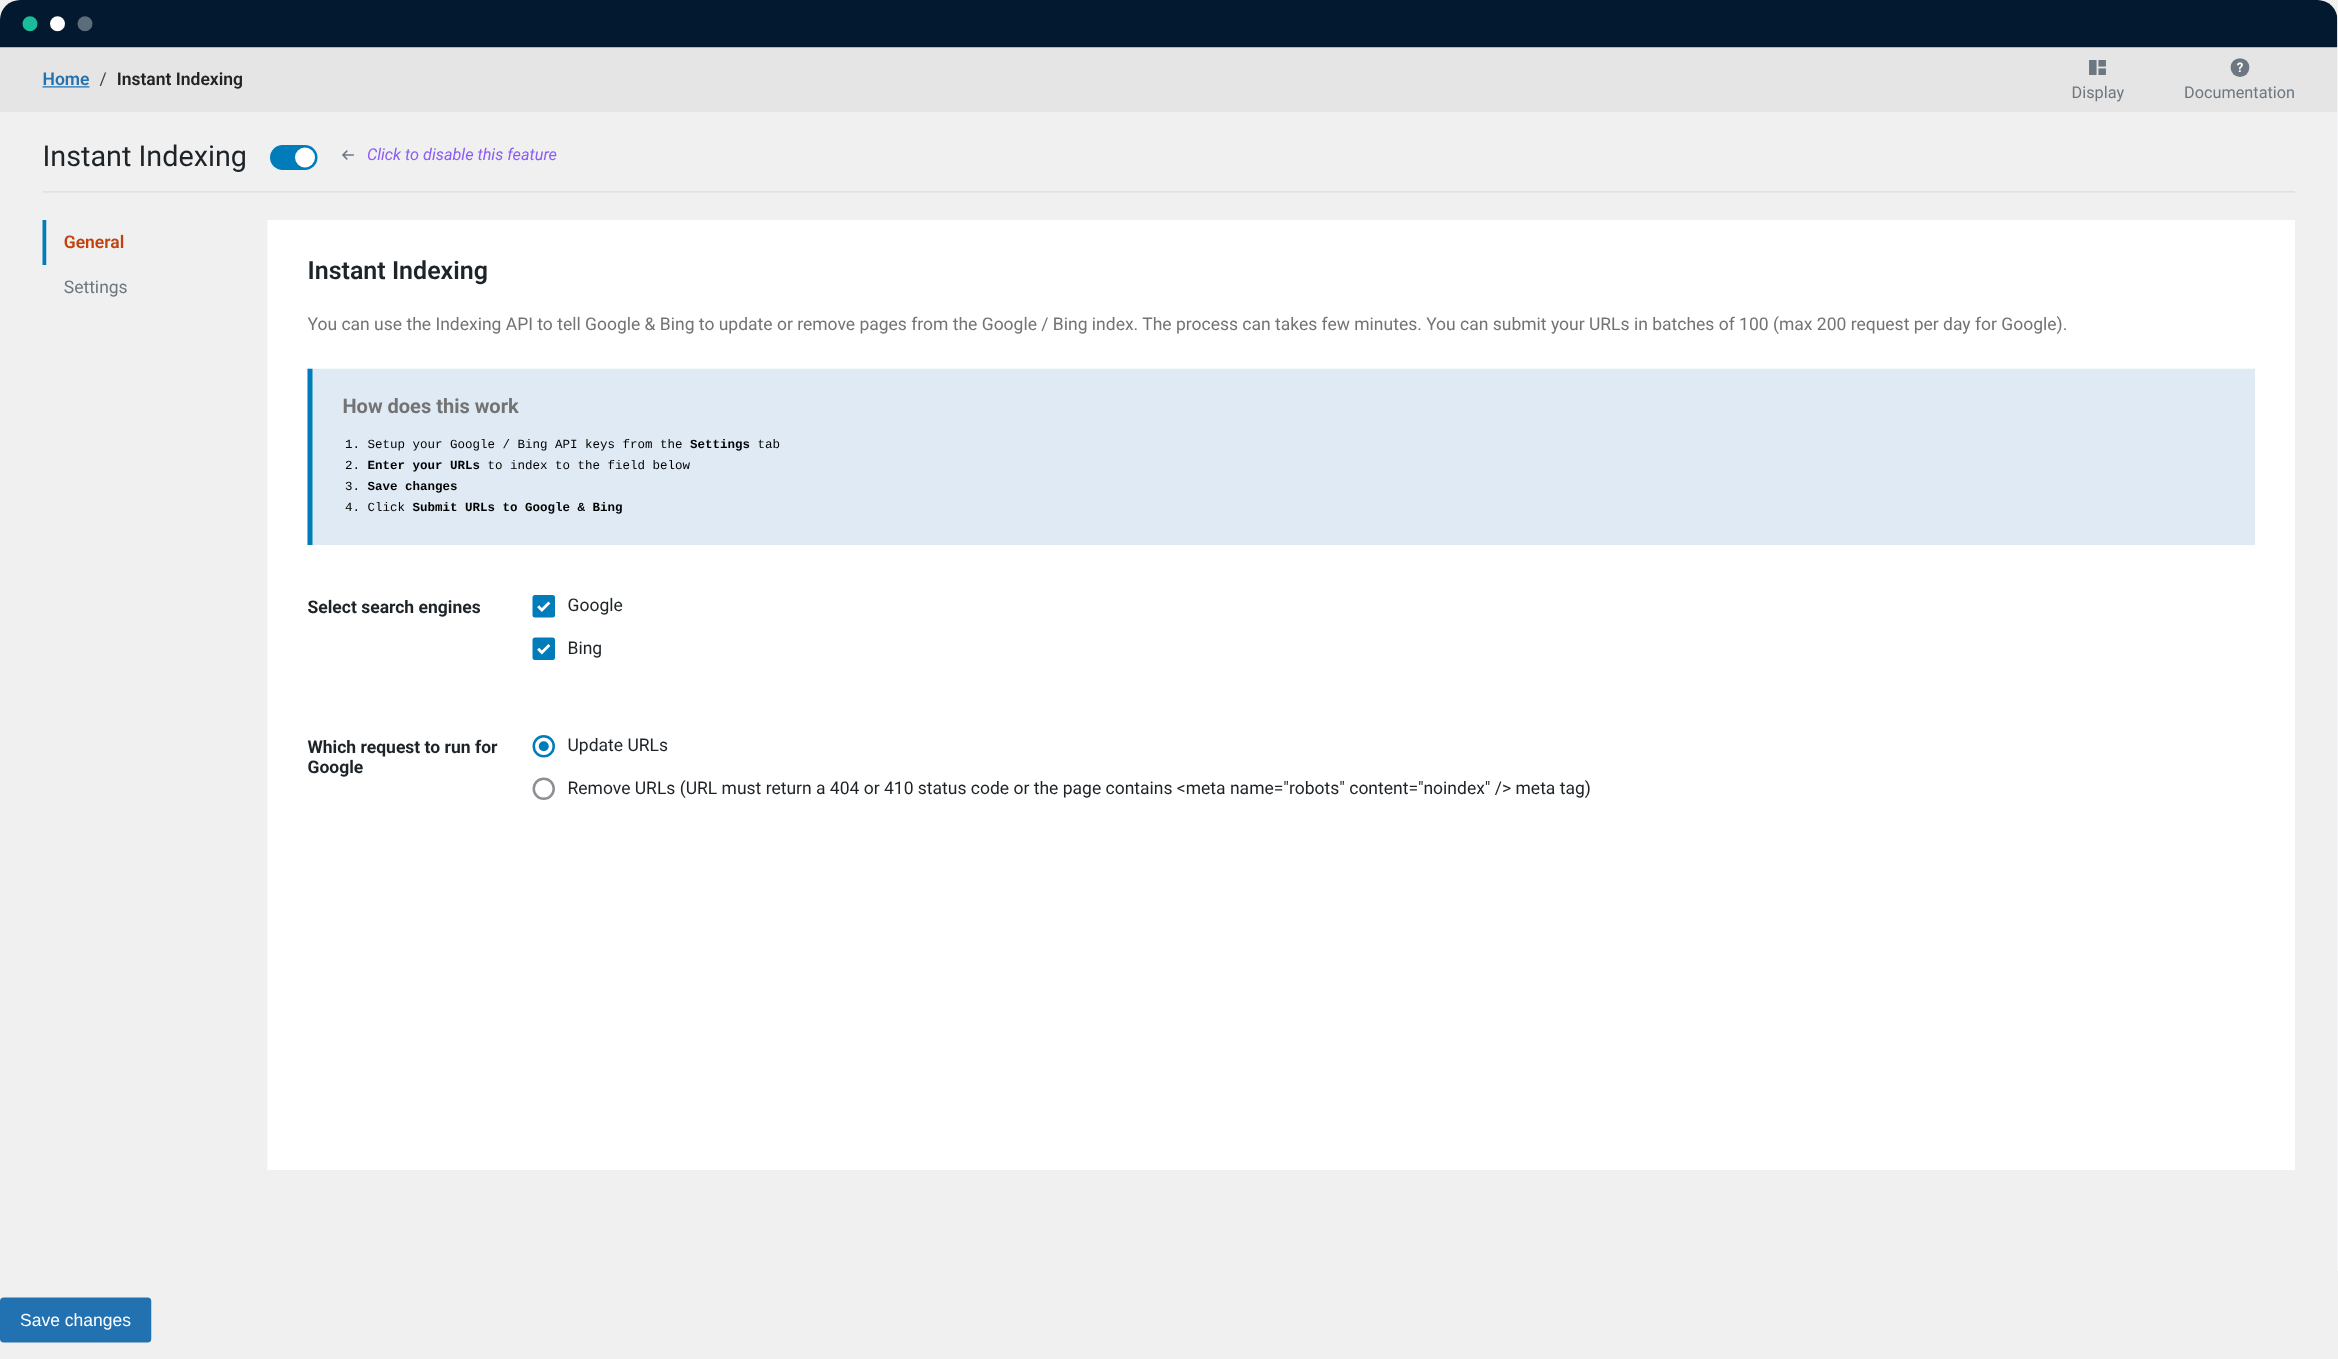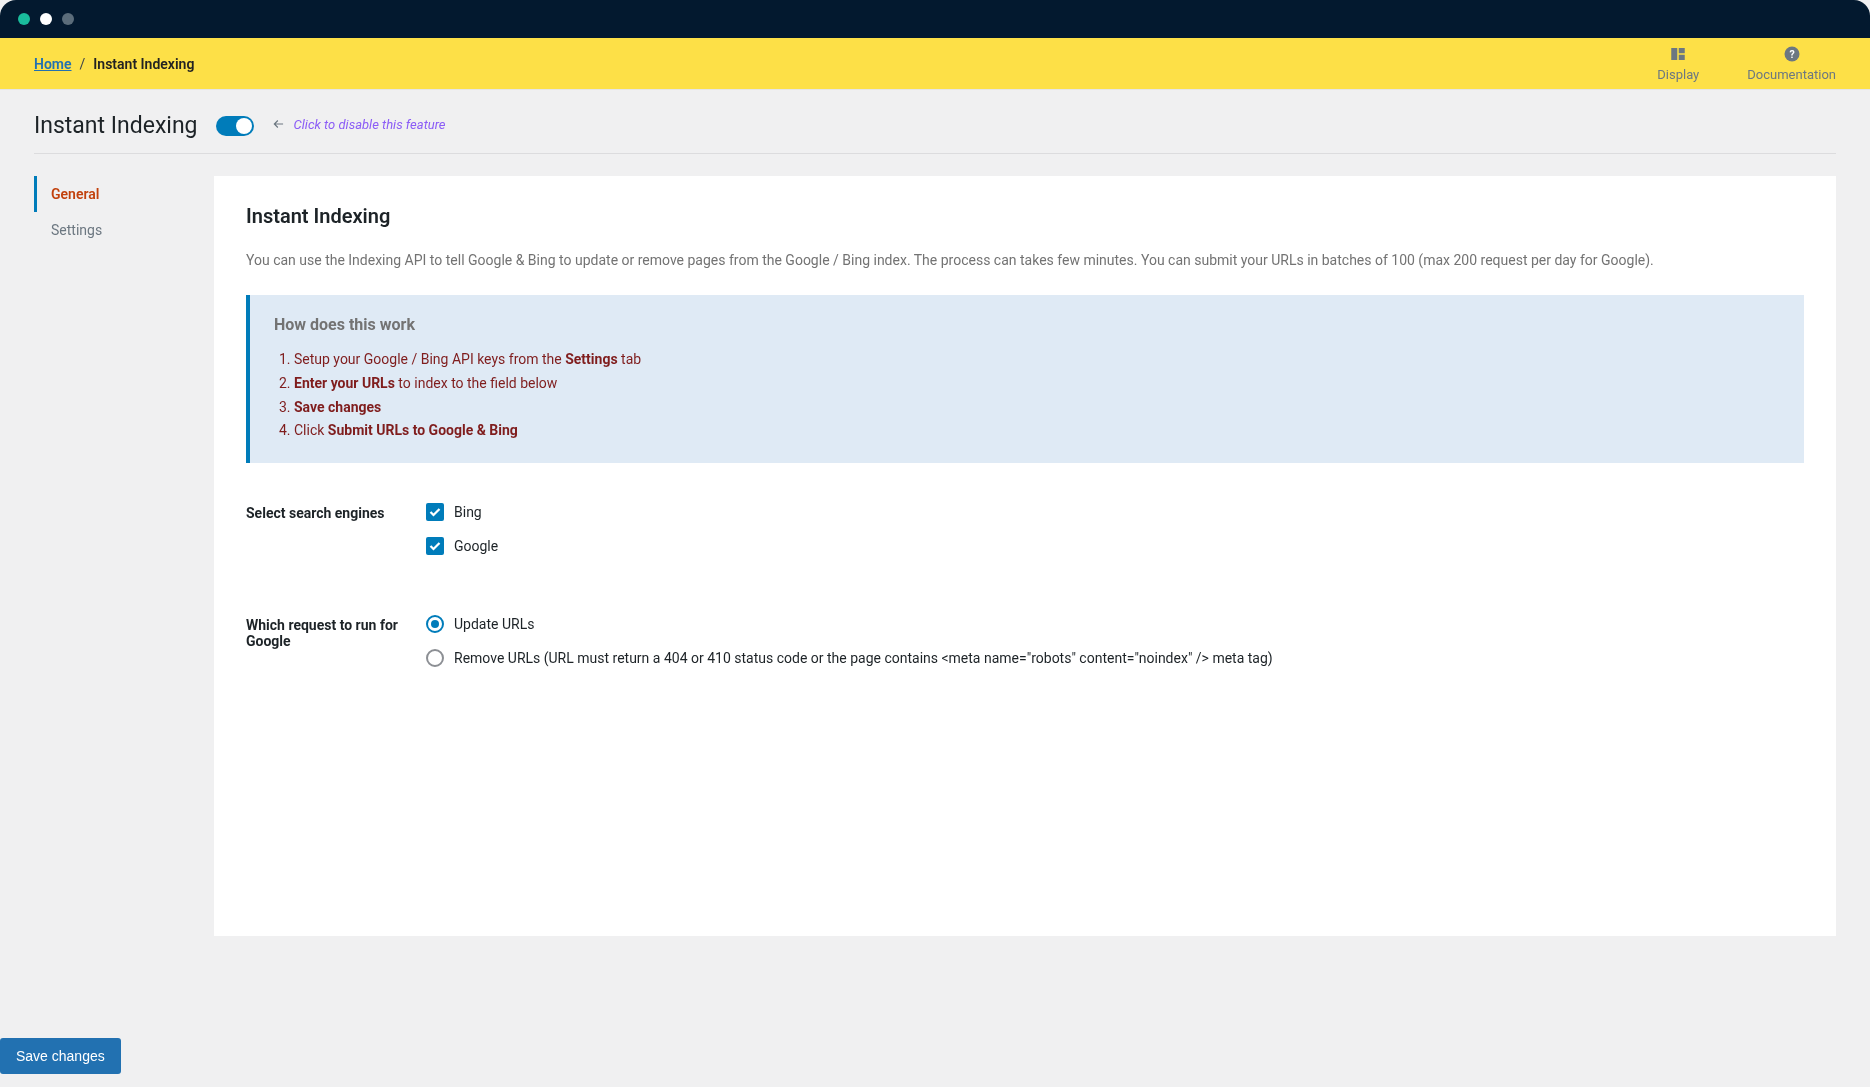--- a/index.html
+++ b/index.html
@@ -30,21 +30,21 @@
     .dot {
       width: 12px;
       height: 12px;
       border-radius: 50%;
     }
     .dot.green { background: #1abc9c; }
     .dot.white { background: #fff; }
     .dot.gray { background: #5b6c7a; }
 
     .topbar {
-      background: #fde047;
+      background: #e5e5e5;
       height: 52px;
       display: flex;
       align-items: center;
       justify-content: space-between;
       padding: 0 34px;
       border-bottom: 1px solid #e5e5e5;
     }
     .breadcrumbs {
       display: flex;
       align-items: center;
@@ -181,23 +181,24 @@
     .callout h3 {
       font-size: 16px;
       font-weight: 700;
       margin-bottom: 14px;
       color: #737373;
     }
     .callout ol {
       padding-left: 20px;
     }
     .callout li {
-      font-size: 14px;
+      font-size: 10px;
       line-height: 1.7;
-      color: #7f1d1d;
+      color: #000000;
+      font-family: Liberation Mono, monospace;
     }
     .callout li b { font-weight: 700; }
 
     .form-row {
       display: flex;
       align-items: flex-start;
       margin-bottom: 44px;
     }
     .form-label {
       width: 180px;
@@ -377,29 +378,29 @@
 
         <div class="form-row">
           <div class="form-label">Select search engines</div>
           <div class="form-control">
             <div class="chk">
               <div class="chkbox">
                 <svg viewBox="0 0 16 12">
                     <path d="M2 6 L6 10 L14 2"></path>
                   </svg>
               </div>
-              <span>Bing</span>
+              <span>Google</span>
             </div>
             <div class="chk">
               <div class="chkbox">
                 <svg viewBox="0 0 16 12">
                     <path d="M2 6 L6 10 L14 2"></path>
                   </svg>
               </div>
-              <span>Google</span>
+              <span>Bing</span>
             </div>
           </div>
         </div>
 
         <div class="form-row">
           <div class="form-label">Which request to run for Google</div>
           <div class="form-control">
             <div class="rad">
               <div class="radio selected"></div>
               <span>Update URLs</span>

